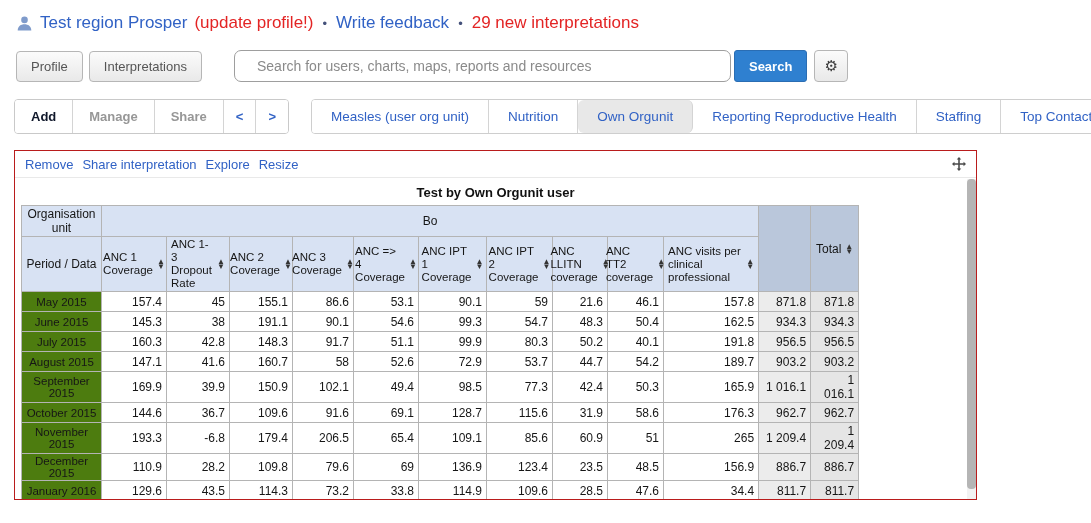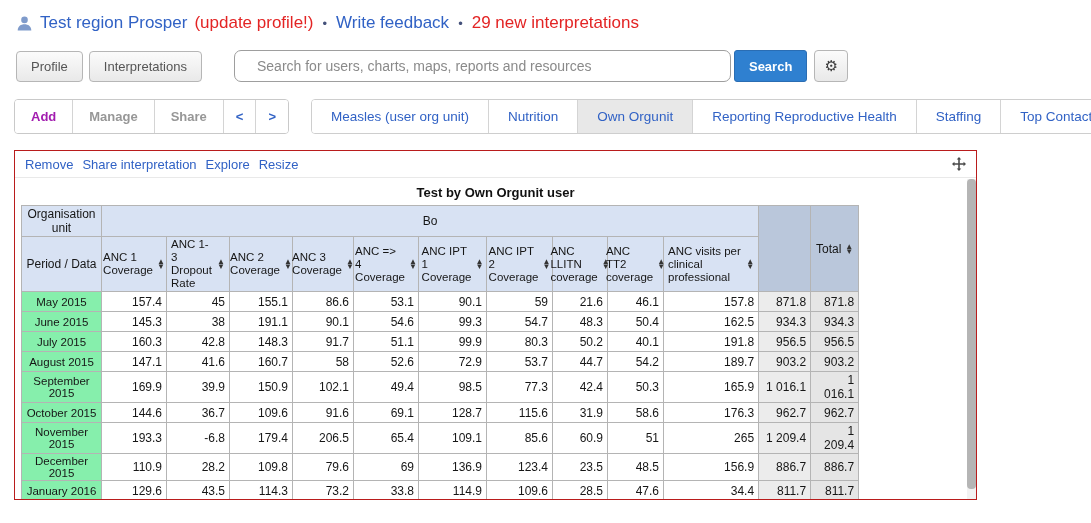--- a/index.html
+++ b/index.html
@@ -32,30 +32,30 @@
     background: linear-gradient(#fbfbfb,#e9e9e9); border: 1px solid #b6b6b6;
     border-radius: 4px; font-size: 15px; color: #3d3d3d; cursor: pointer; }
 
   
   .nav-row { display: flex; align-items: flex-start; margin: 17px 0 0 14px; }
   .action-group { display: flex; border: 1px solid #c9c9c9; border-radius: 4px;
     overflow: hidden; background: #fff; flex: none; }
   .action-btn { background: #fff; border: none; border-right: 1px solid #d4d4d4;
     font-size: 13px; font-weight: bold; padding: 9px 16px; cursor: pointer; }
   .action-btn:last-child { border-right: none; }
-  .action-btn.primary { color: #a21caf; }
+  .action-btn.primary { color: #0f172a; }
   .action-btn.muted { color: #979797; }
   .action-btn.arrow { color: #3162c5; padding: 9px 12px; }
   .tab-strip { display: flex; border: 1px solid #cecece; border-radius: 4px;
     margin-left: 22px; overflow: hidden; background: #fff; flex: none;
     width: 790px; }
   .tab { padding: 9px 19px; font-size: 13.5px; color: #3162c5;
     border-right: 1px solid #d4d4d4; white-space: nowrap; cursor: pointer;
     background: #fff; flex: none; }
-  .tab.active { background: #e8e8e8; }
+  .tab.active { background: #e8e8e8; border-radius: 6px; }
 
   
   .panel { position: relative; margin: 16px 0 0 14px; width: 963px; height: 350px;
     border: 1px solid #b91c1c; background: #fff; overflow: hidden; }
   .panel-links { display: flex; align-items: center; height: 27px; padding: 0 10px;
     border-bottom: 1px solid #e9e9e9; }
   .panel-link { color: #3162c5; font-size: 13px; margin-right: 9px;
     text-decoration: none; cursor: pointer; }
   .move-icon { margin-left: auto; width: 14px; height: 14px; cursor: move; }
   .panel-title { text-align: center; font-size: 13px; font-weight: bold;
@@ -66,21 +66,21 @@
   table.pivot { border-collapse: collapse; table-layout: fixed; width: 837px;
     font-size: 12px; color: #161616; }
   table.pivot td { border: 1px solid #b4b4b4; padding: 1px 4px; height: 20px; }
   .h-blue  { background: #d8e2f3; text-align: center; }
   .h-dark  { background: #bac7db; text-align: center; }
   .col-head { background: #d8e2f3; font-size: 11.5px; line-height: 13px; }
   .col-head .cell-flex, .h-dark .cell-flex { display: flex; align-items: center;
     justify-content: center; gap: 4px; }
   .sort { display: inline-flex; flex-direction: column; align-items: center;
     font-size: 8px; line-height: 5px; color: #333; cursor: pointer; }
-  .row-label { background: #86efac; text-align: center; font-size: 11.5px; }
+  .row-label { background: #4d7c0f; text-align: center; font-size: 11.5px; }
   .val { text-align: right; background: #fff; }
   .subtotal { text-align: right; background: #ececec; }
   .grand { text-align: right; background: #e5e5e5; }
   .corner-top { height: 18px !important; }
   .head-row2 td { height: 55px; }
 
   
   .v-scrollbar { position: absolute; top: 28px; right: 0; bottom: 0; width: 9px;
     background: #f2f2f2; }
   .v-scrollbar .thumb { width: 9px; height: 97%; background: #b5b5b5;

